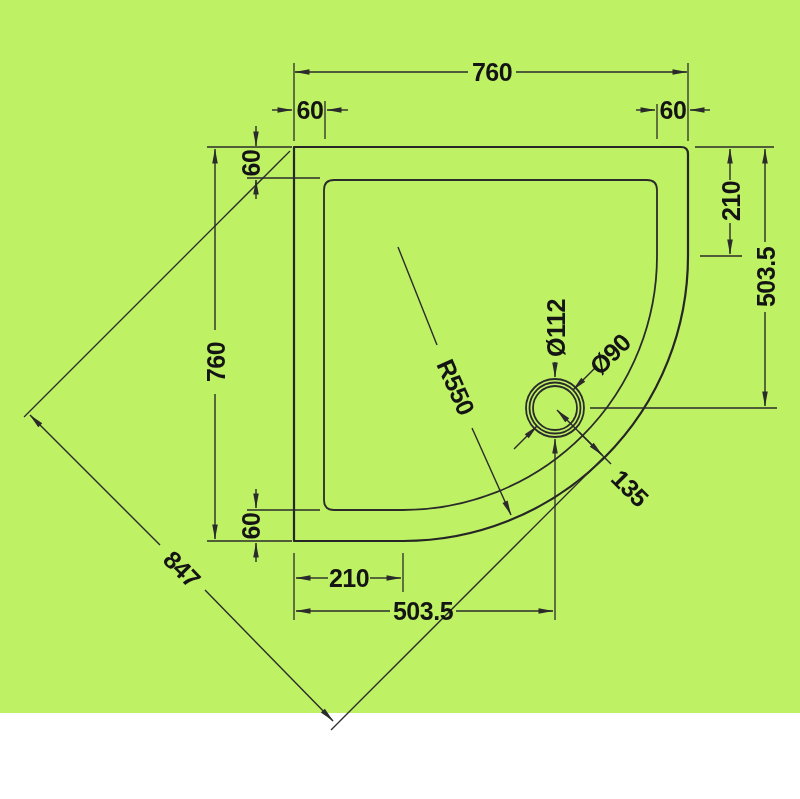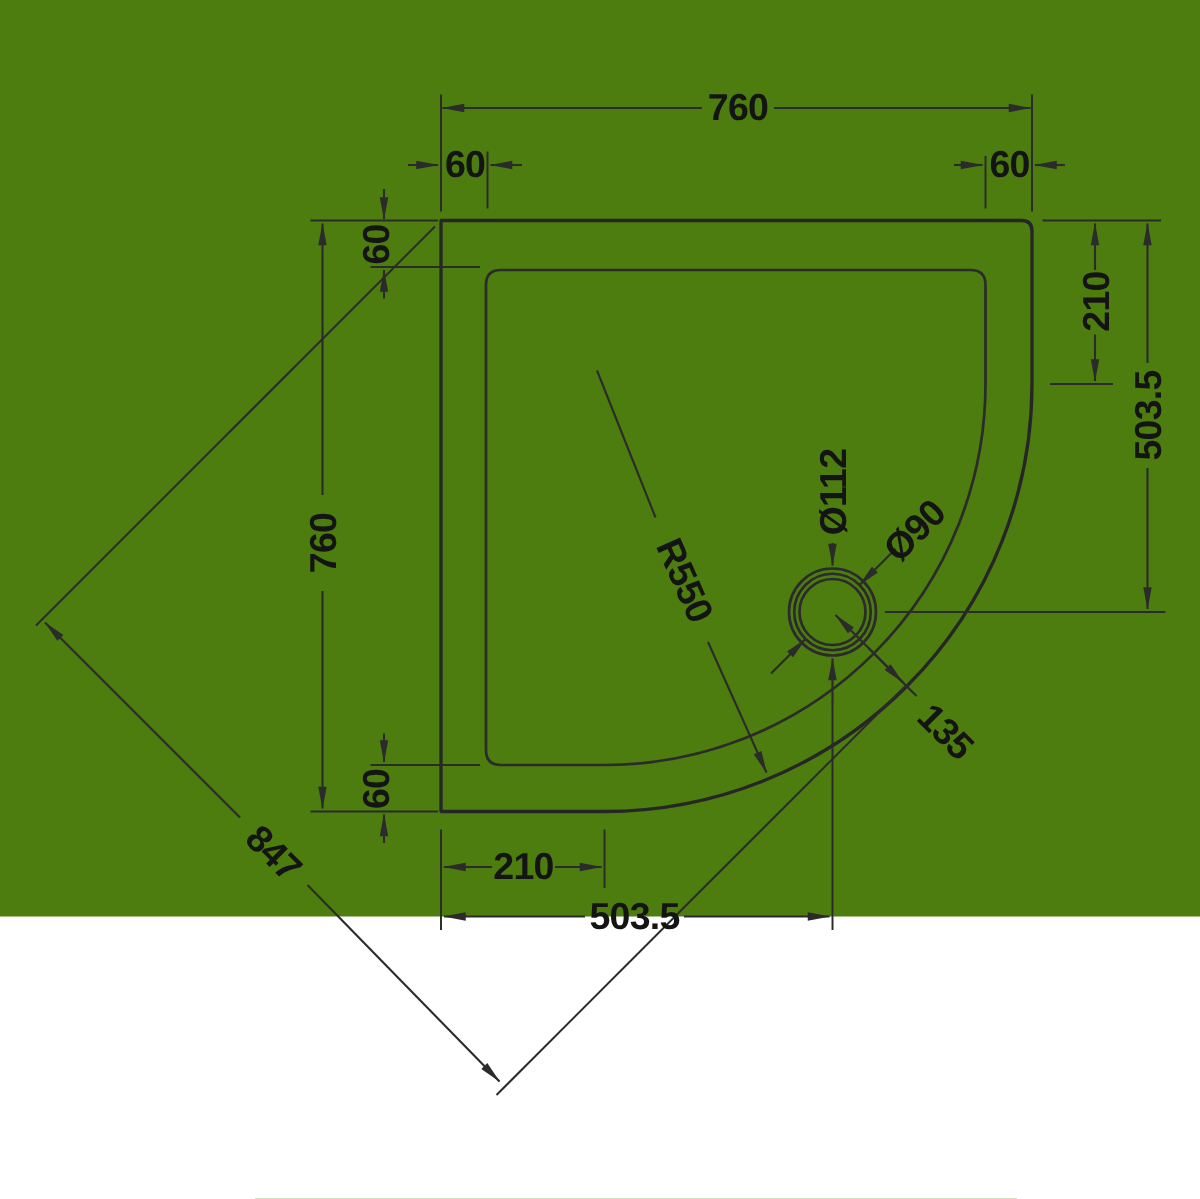--- a/index.html
+++ b/index.html
@@ -7,22 +7,22 @@
     padding: 0;
     background: #ffffff;
     width: 800px;
     height: 799px;
     overflow: hidden;
     font-family: "Liberation Sans", sans-serif;
   }
   .stage {
     position: relative;
     width: 800px;
-    height: 611px;
-    background: #4d7c0f;
+    height: 713px;
+    background: #bef264;
   }
   svg { display: block; }
   .outline  { fill: none; stroke: #262626; stroke-width: 2.2; stroke-linejoin: round; }
   .outline2 { fill: none; stroke: #2b2b2b; stroke-width: 1.8; stroke-linejoin: round; }
   .dim      { fill: none; stroke: #2b2b2b; stroke-width: 1.4; }
   .ext      { fill: none; stroke: #2b2b2b; stroke-width: 1.3; }
   .dim-text {
     fill: #141414;
     font-family: "Liberation Sans", "DejaVu Sans", sans-serif;
     font-weight: 700;

